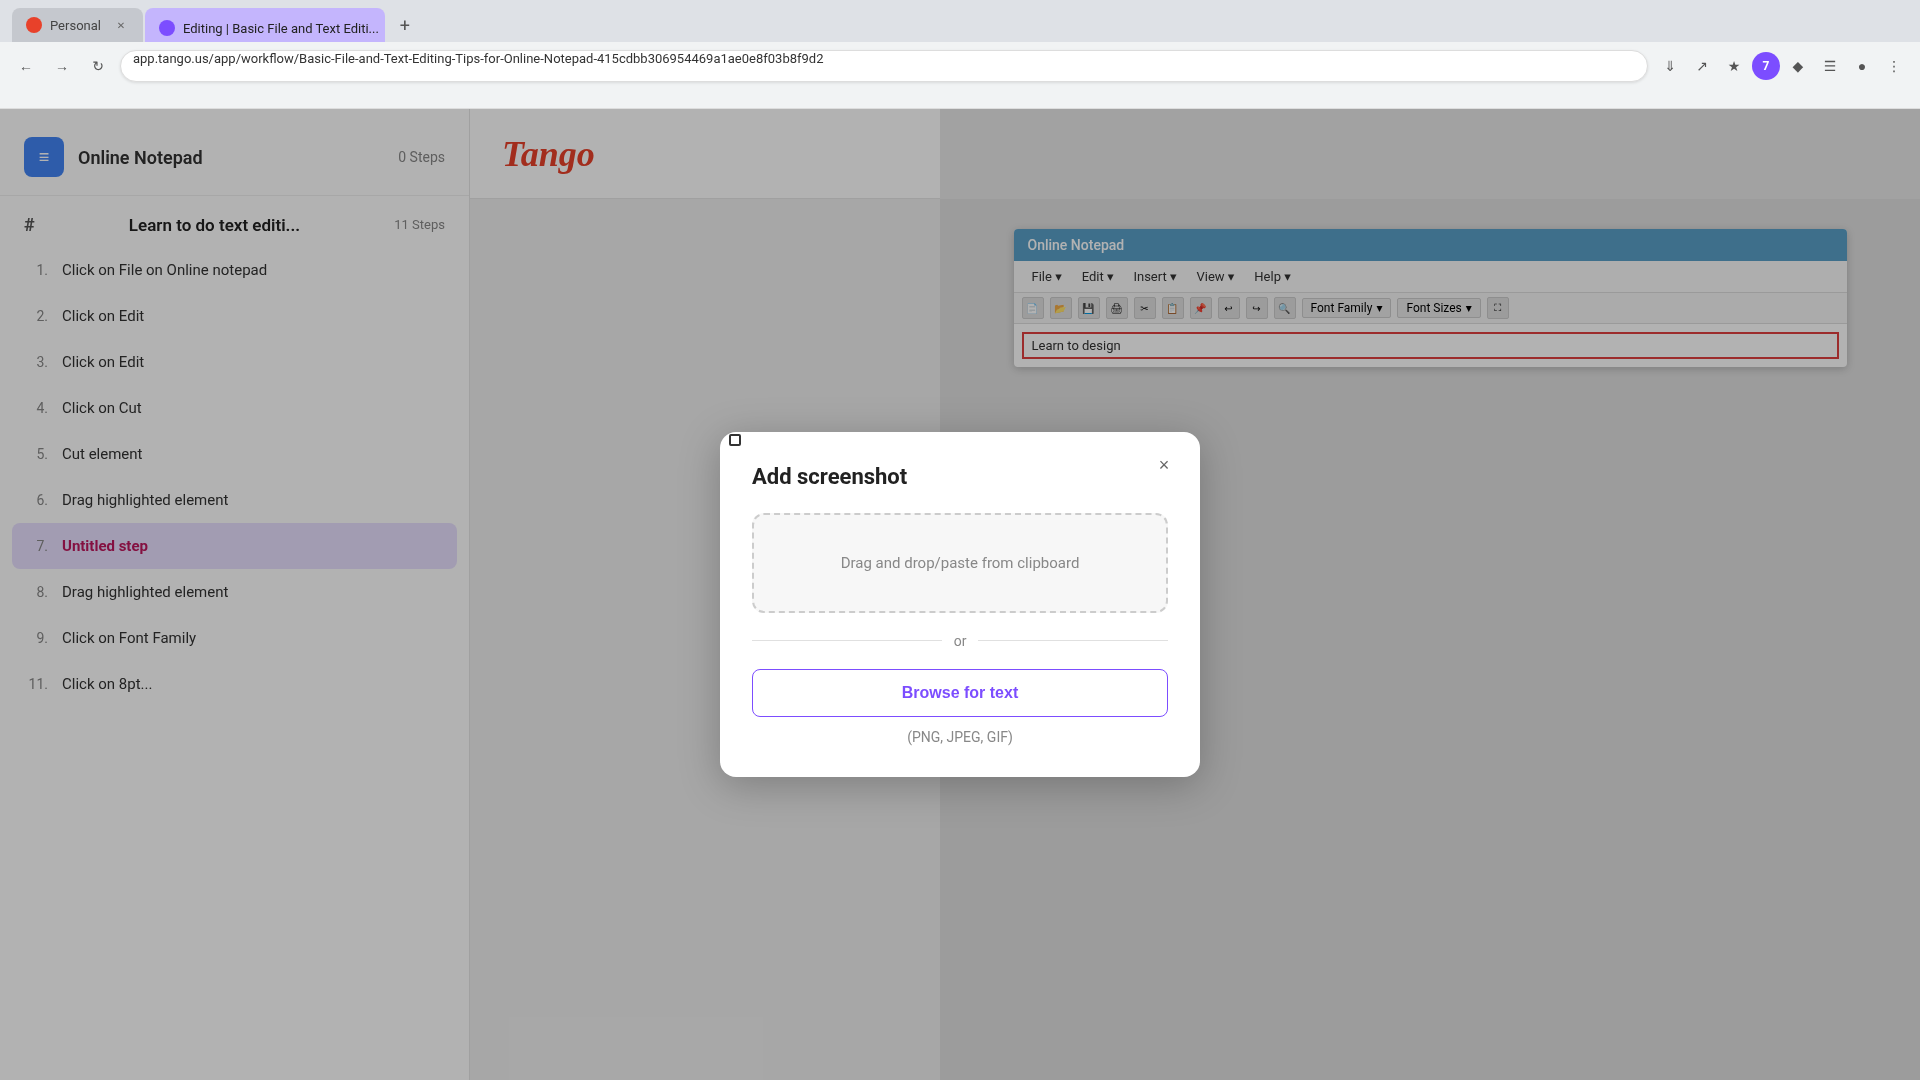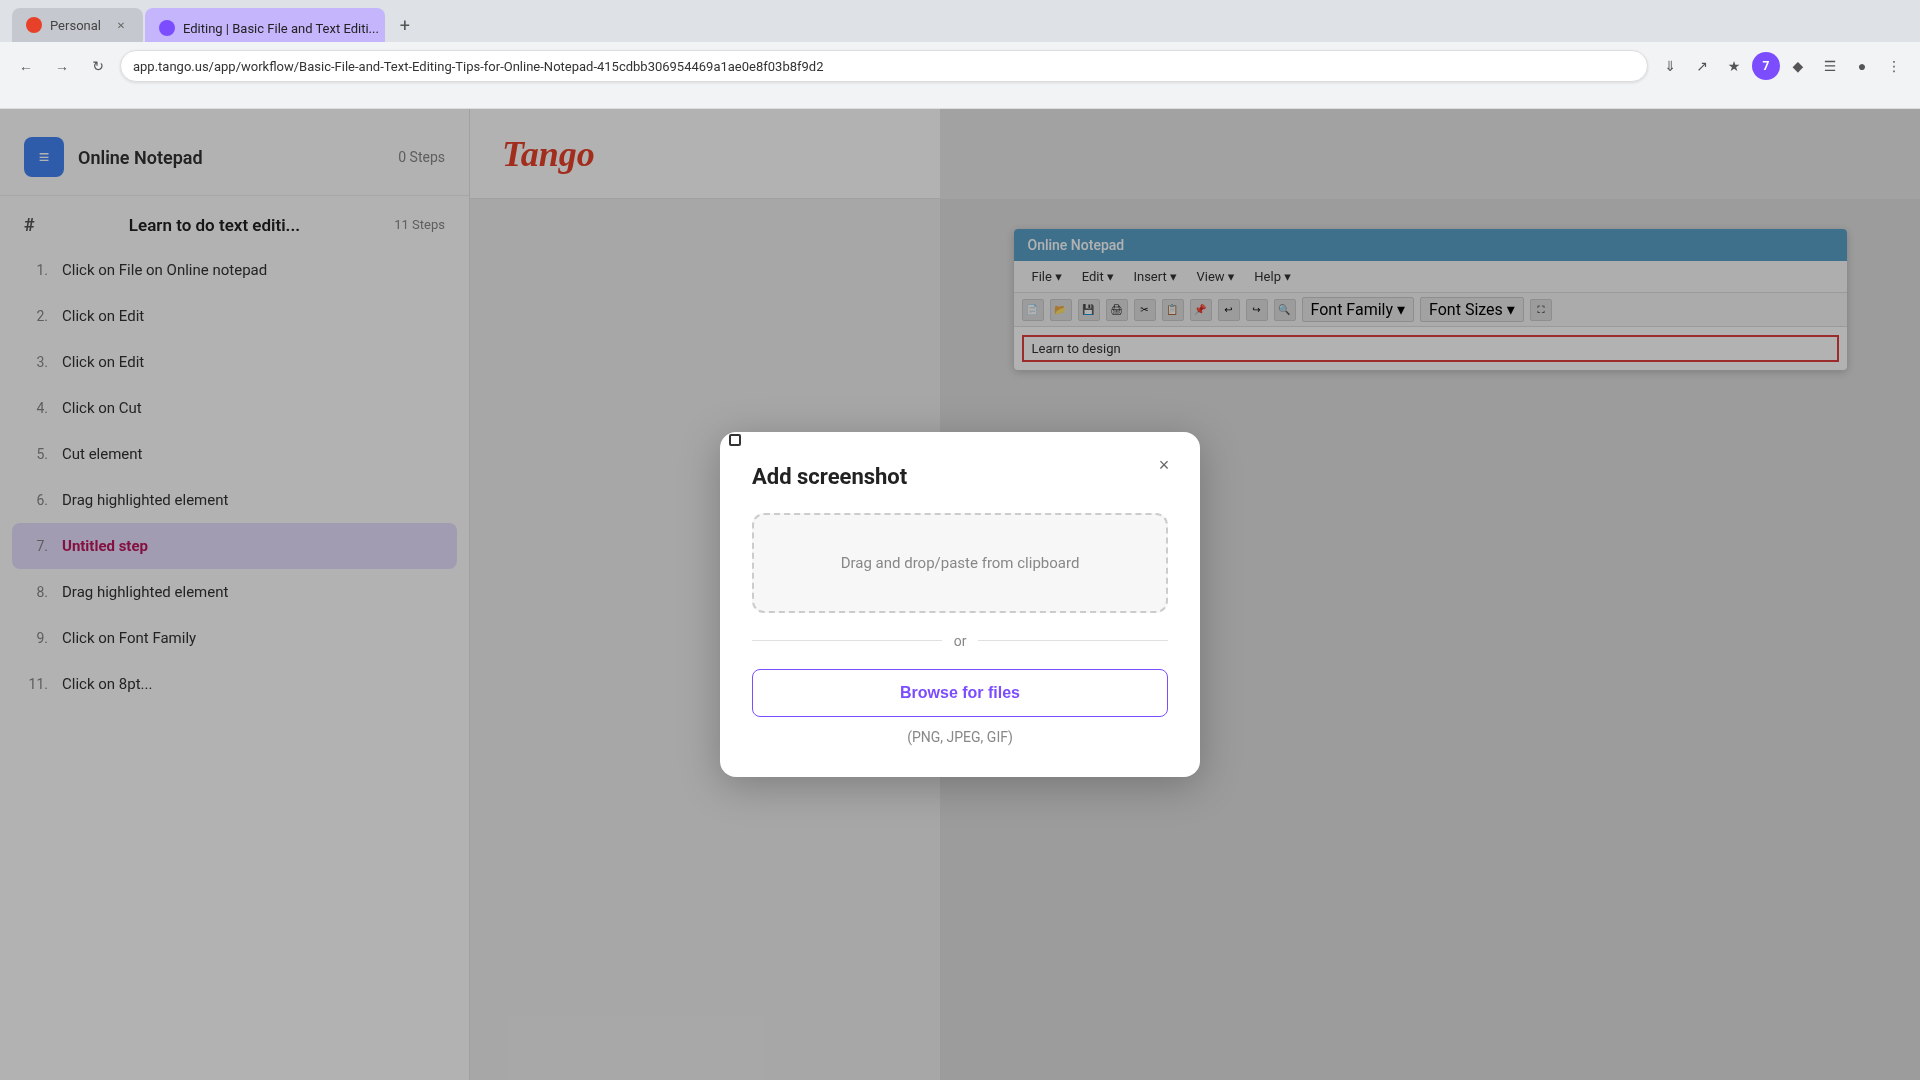--- a/index.html
+++ b/index.html
@@ -95,21 +95,21 @@
       cursor: pointer;
       border: none; background: none;
     }
     .address-bar {
       flex: 1;
       height: 32px;
       border-radius: 16px;
       background: #fff;
       border: 1px solid #ddd;
       display: flex;
-      align-items: center;
+      align-items: flex-start;
       padding: 0 12px;
       font-size: 13px;
       color: #333;
       box-shadow: 0 1px 3px rgba(0,0,0,0.1);
     }
     .toolbar-icons {
       display: flex;
       align-items: center;
       gap: 4px;
     }
@@ -324,21 +324,21 @@
       display: flex; align-items: center; justify-content: center;
       font-size: 10px;
       cursor: pointer;
     }
     .notepad-font-family {
       display: flex; align-items: center; gap: 4px;
       background: #e8e8e8;
       border: 1px solid #ccc;
       border-radius: 2px;
       padding: 2px 8px;
-      font-size: 16px;
+      font-size: 12px;
     }
     .notepad-editor {
       padding: 8px;
       min-height: 40px;
     }
     .notepad-text-box {
       border: 2px solid #e04040;
       padding: 4px 8px;
       font-size: 13px;
       color: #333;
@@ -606,21 +606,21 @@
       <div class="drop-zone">
         <span class="drop-zone-text">Drag and drop/paste from clipboard</span>
       </div>
 
       <div class="divider-row">
         <div class="divider-line"></div>
         <span class="divider-or">or</span>
         <div class="divider-line"></div>
       </div>
 
-      <button class="browse-btn">Browse for files</button>
+      <button class="browse-btn">Browse for text</button>
 
       <div class="file-formats">(PNG, JPEG, GIF)</div>
     </div>
 
     <div class="cursor" style="position:fixed; left:729px; top:434px;"></div>
   </div>
 
 </div>
 
 </body></html>

